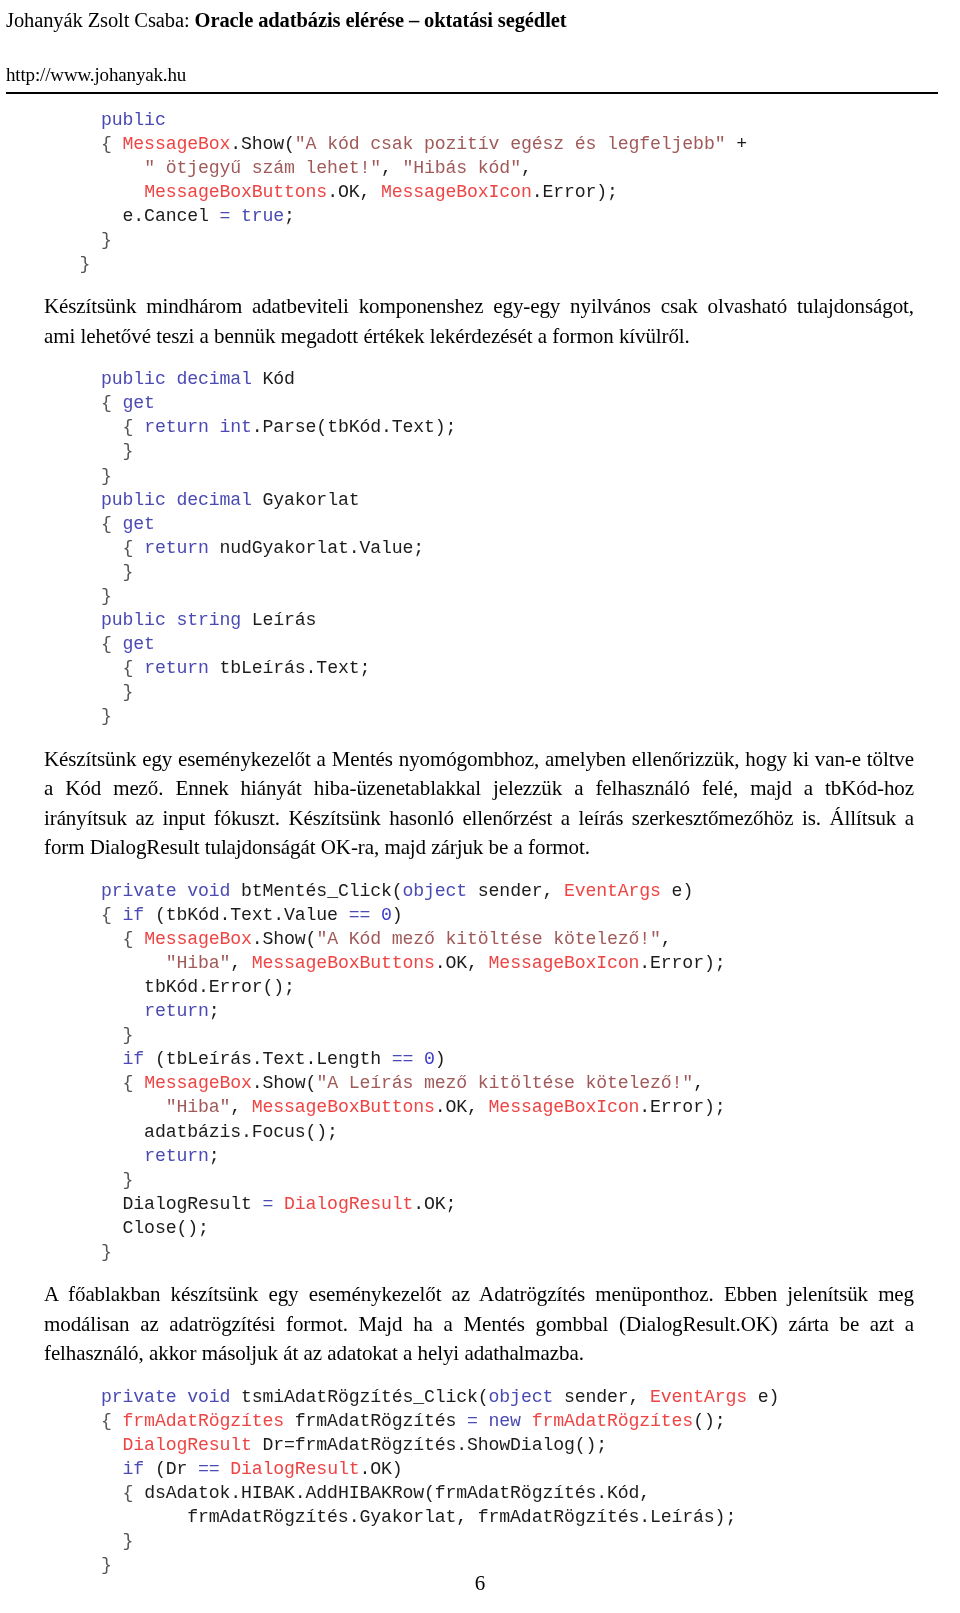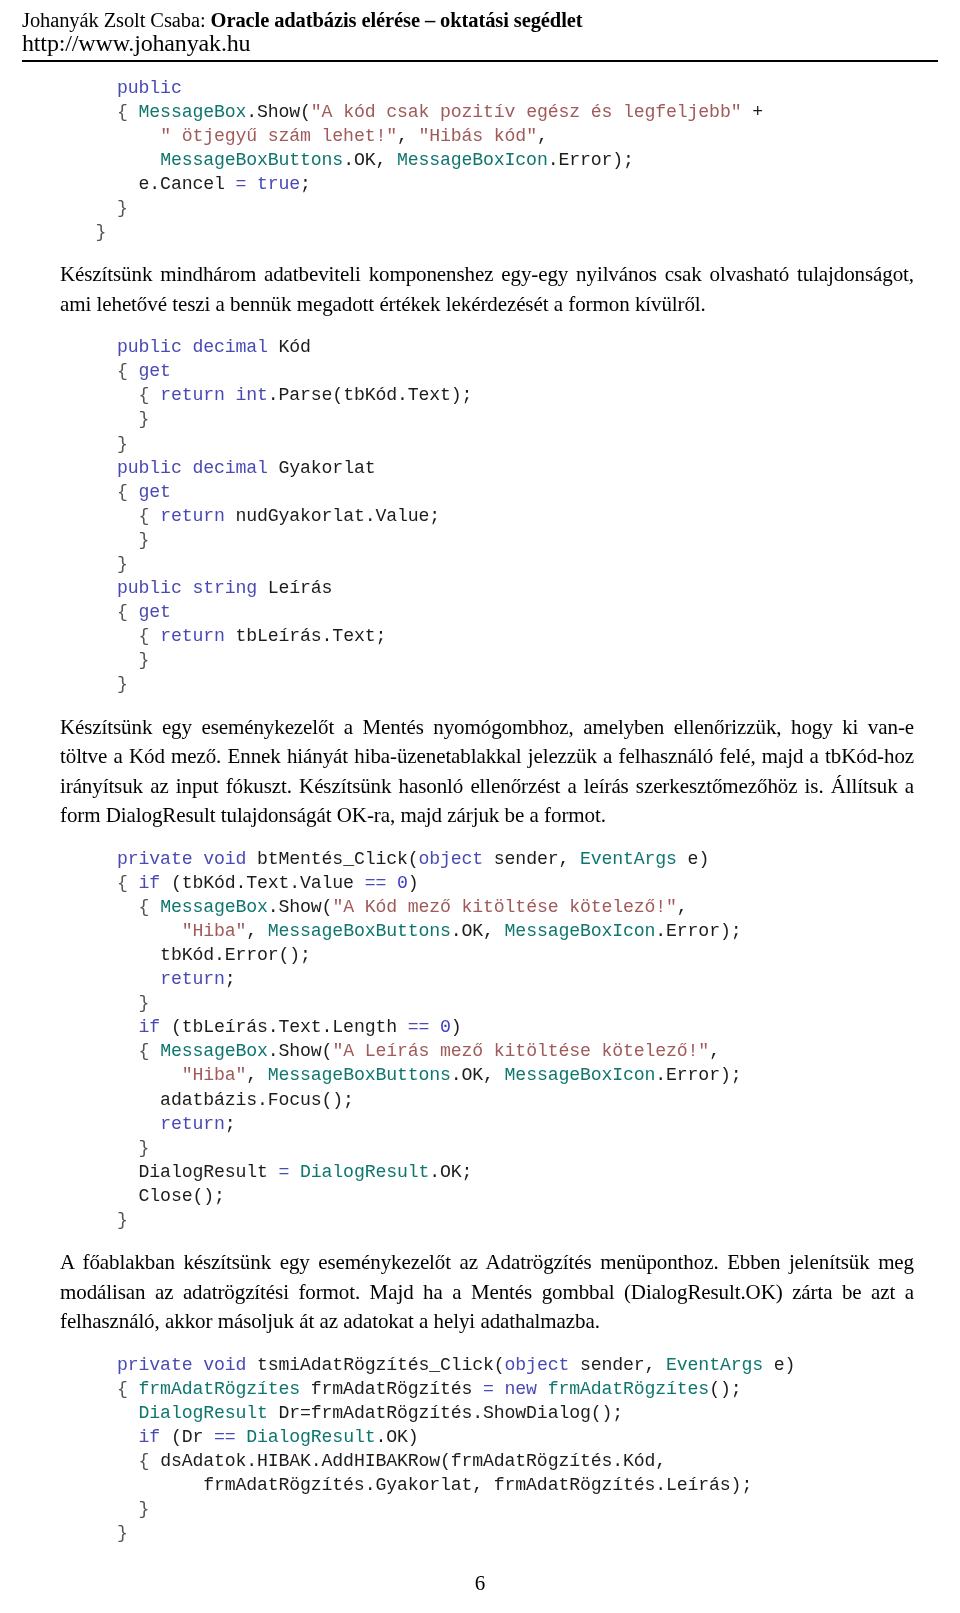--- a/index.html
+++ b/index.html
@@ -14,37 +14,38 @@
     font-family: "Liberation Serif", "DejaVu Serif", serif;
     color: #000000;
     overflow: hidden;
   }
 
   .page {
     position: relative;
     width: 960px;
     height: 1613px;
     box-sizing: border-box;
-    padding: 8px 22px 0 22px;
+    padding: 8px 22px 0 6px;
   }
 
   
   .doc-header { width: 100%; }
   .hdr-title {
     font-size: 20.5px;
     line-height: 25px;
     white-space: nowrap;
     letter-spacing: -0.1px;
   }
   .hdr-title .bold { font-weight: bold; }
   .hdr-line {
-    font-size: 24px;
+    font-size: 19px;
     line-height: 20.5px;
     white-space: nowrap;
     letter-spacing: -0.15px;
+    margin-top: 32px;
   }
   .hdr-rule {
     border: none;
     border-top: 2px solid #000;
     margin: 6px 0 0 0;
     width: 100%;
   }
 
   
   .content {
@@ -69,21 +70,21 @@
     margin: 0;
     font-family: "Liberation Mono", "DejaVu Sans Mono", monospace;
     font-size: 18.2px;
     line-height: 24.1px;
     white-space: pre;
     color: #1c1c1c;
     padding-left: 30px;
     letter-spacing: -0.15px;
   }
   pre.code .kw   { color: #4a4ab4; }   
-  pre.code .cls  { color: #0f766e; }   
+  pre.code .cls  { color: #ef4444; }   
   pre.code .str  { color: #a05a5a; }   
   pre.code .num  { color: #3c3cc8; }   
   pre.code .op   { color: #4a4ab4; }   
   pre.code .pl   { color: #1c1c1c; }   
   pre.code .br   { color: #555555; }   
 
   
   .page-number {
     position: absolute;
     left: 0;

